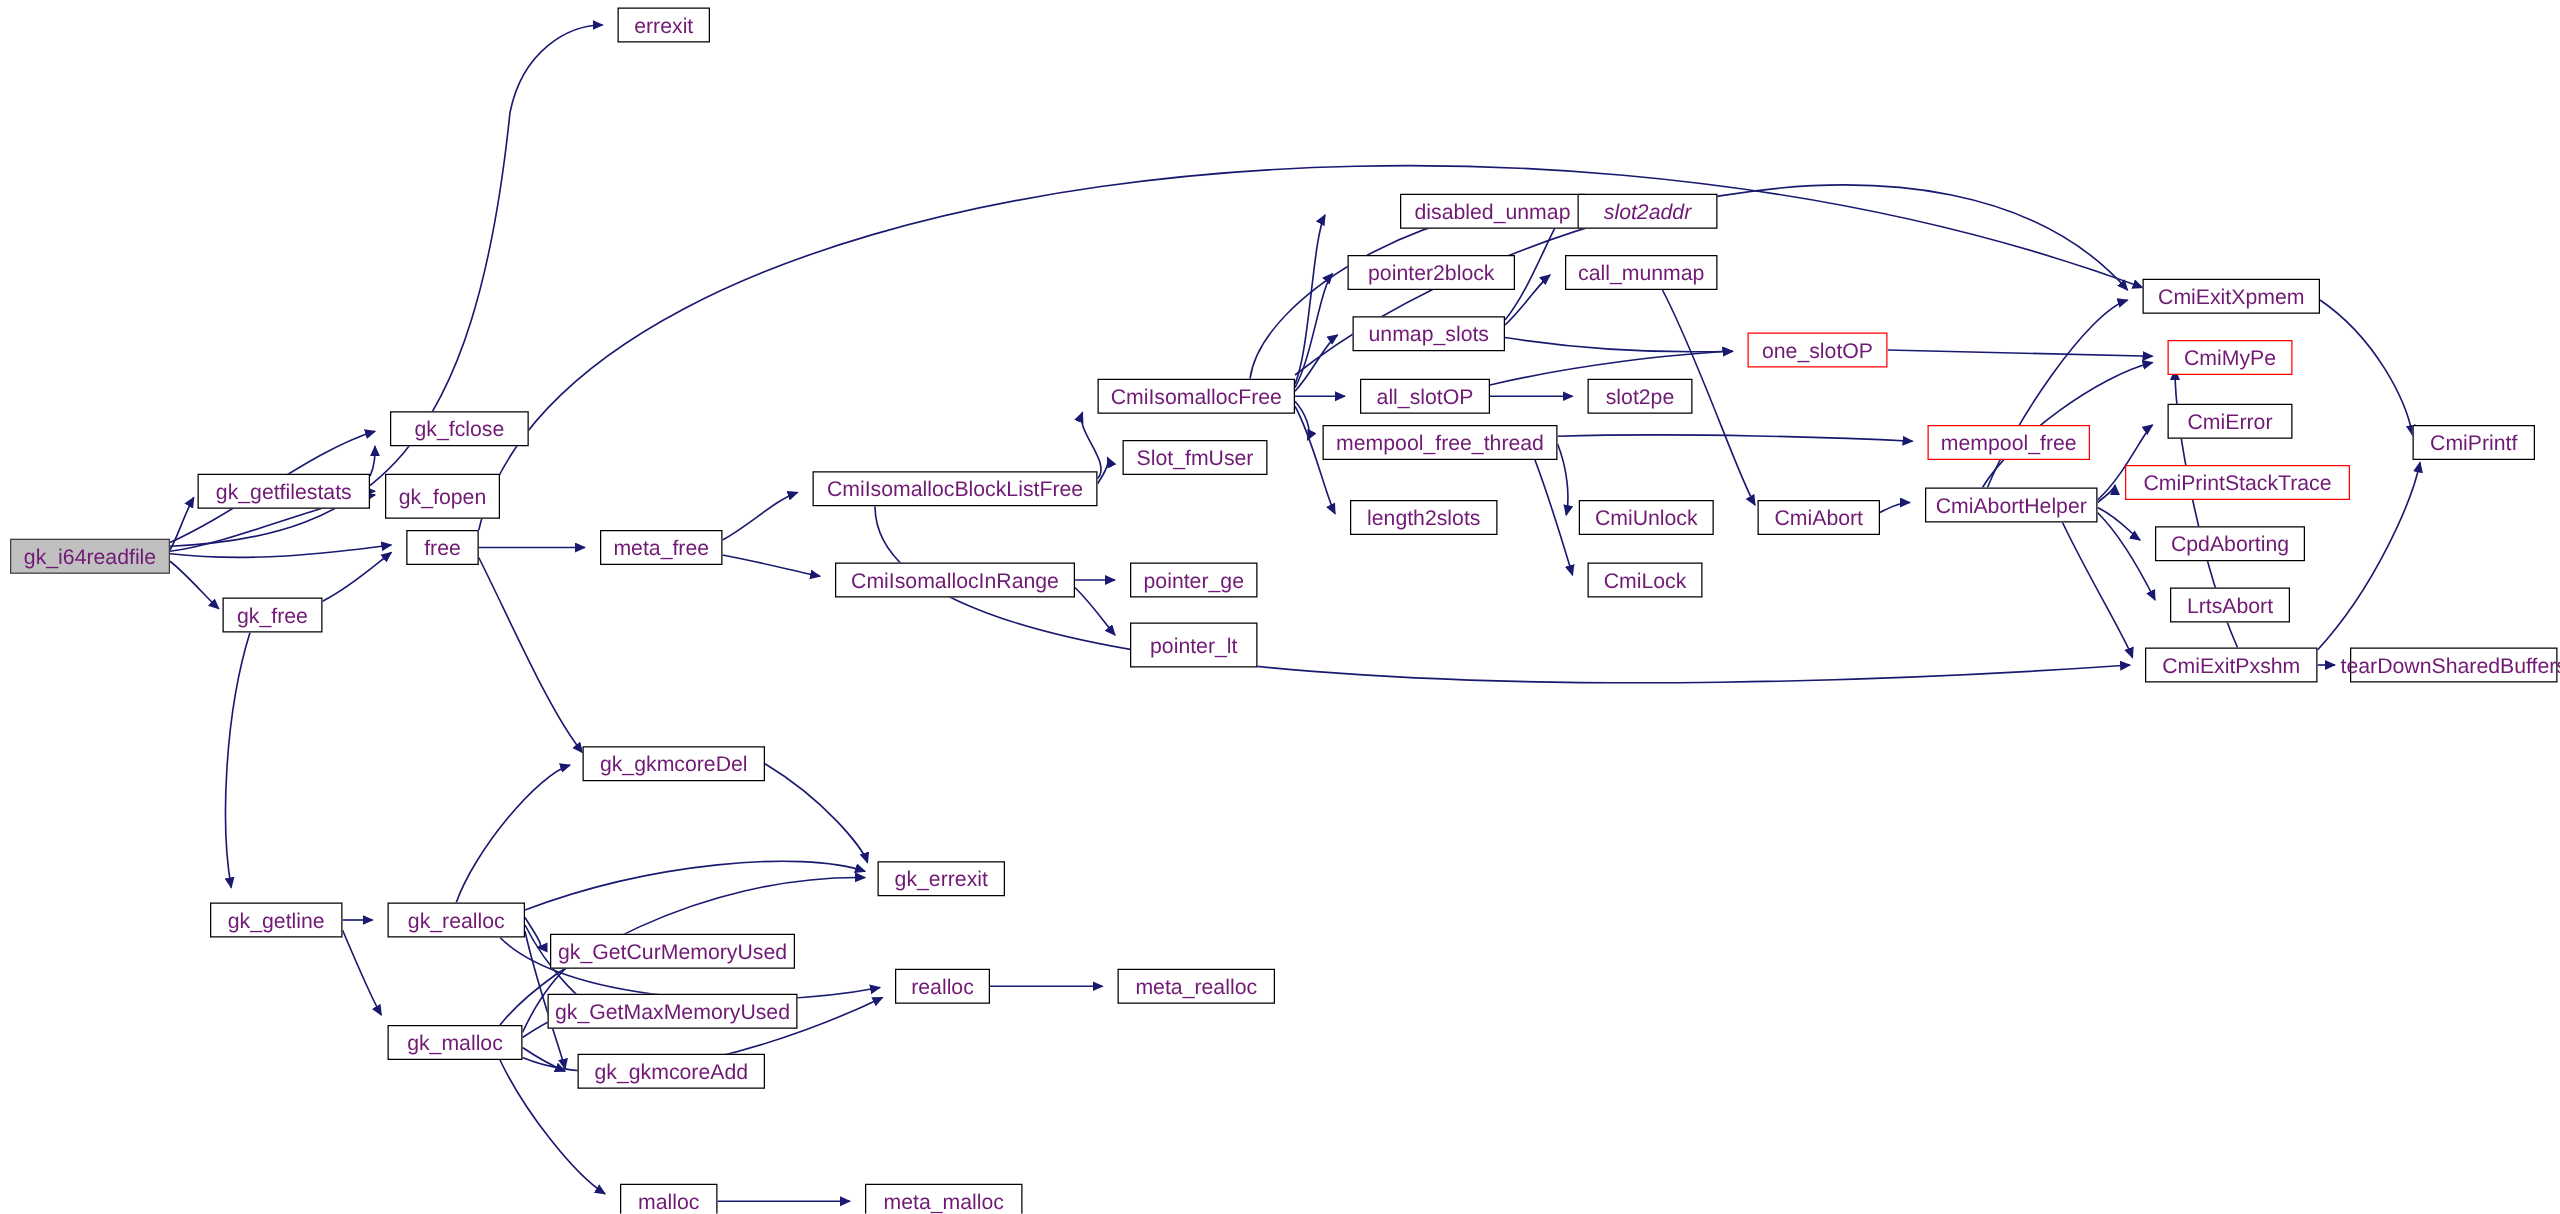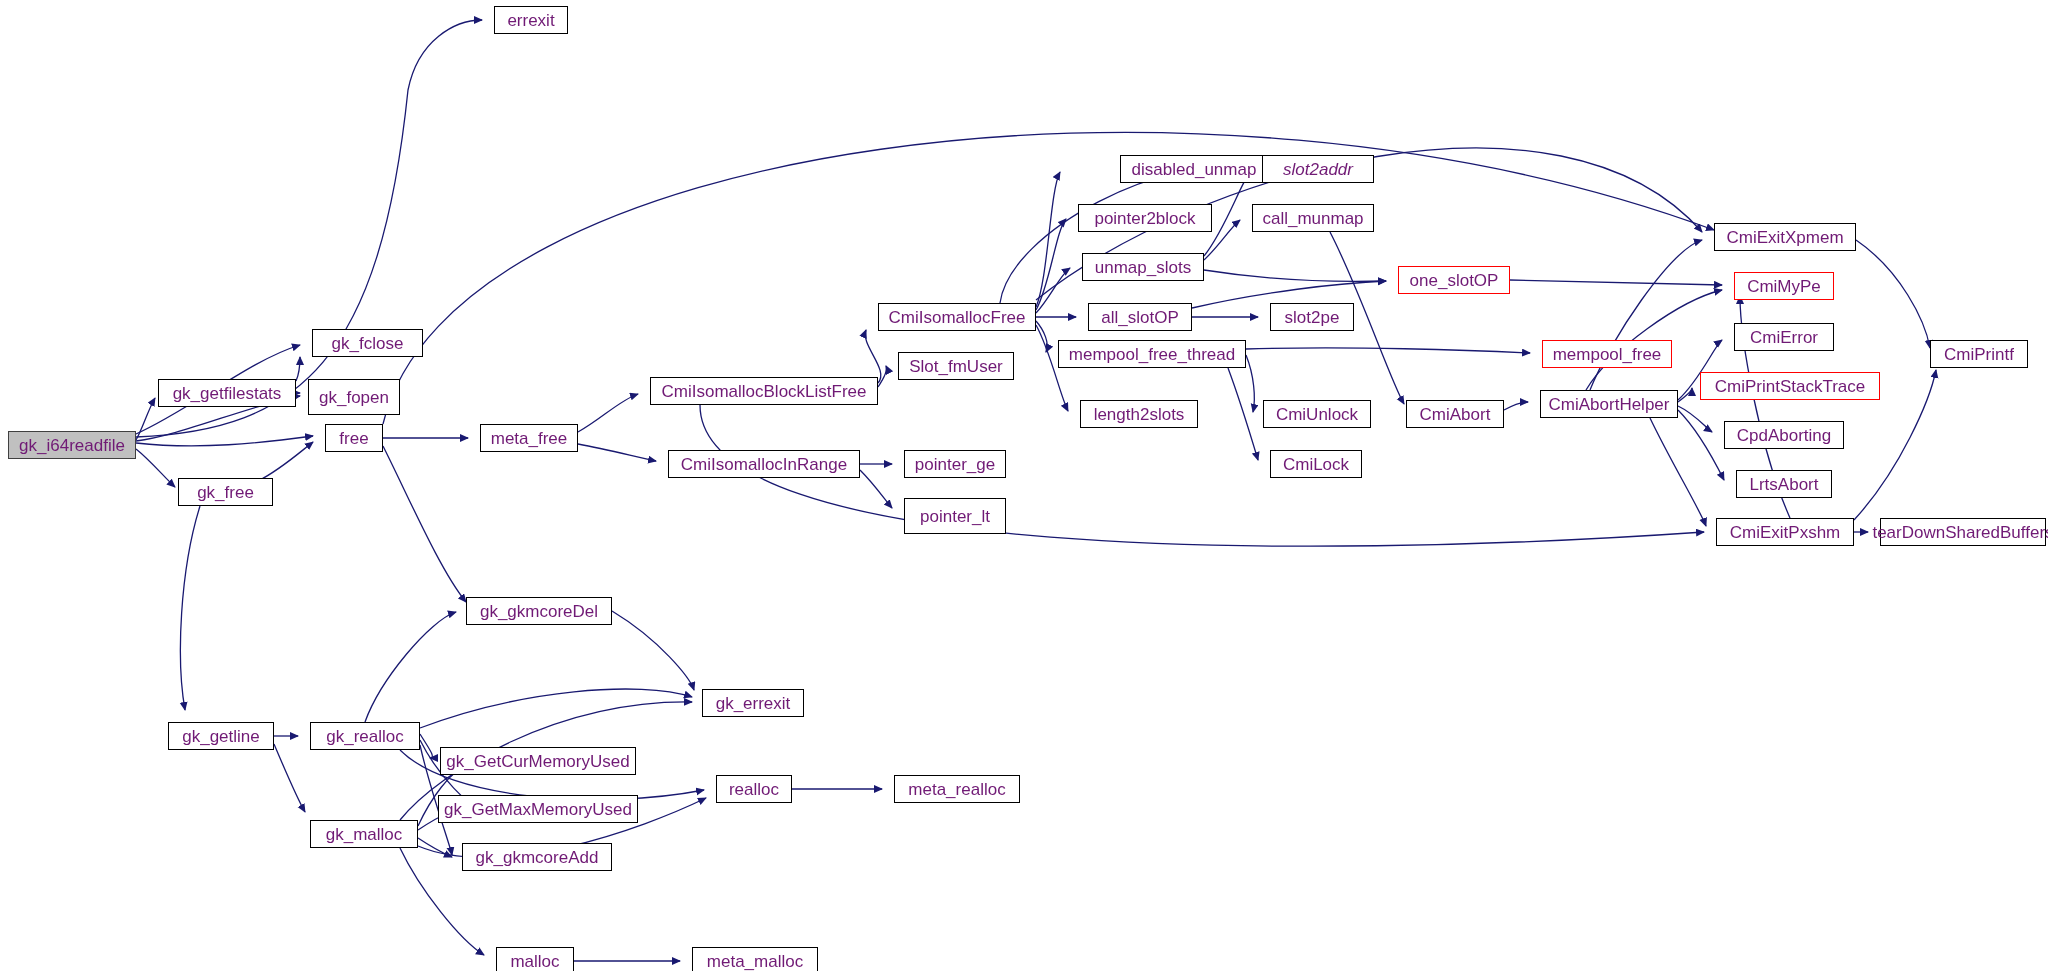--- a/index.html
+++ b/index.html
@@ -140,21 +140,21 @@
     </div>
     <div class="node" style="left: 158px; top: 379px; width: 138px; height: 28px;">
       <span class="node-label">gk_getfilestats</span>
     </div>
     <div class="node" style="left: 308px; top: 379px; width: 92px; height: 36px;">
       <span class="node-label">gk_fopen</span>
     </div>
     <div class="node" style="left: 325px; top: 424px; width: 58px; height: 28px;">
       <span class="node-label">free</span>
     </div>
-    <div class="node" style="left: 178px; top: 478px; width: 95px; height: 28px;">
+    <div class="node" style="left: 178px; top: 478px; width: 80px; height: 28px;">
       <span class="node-label">gk_free</span>
     </div>
     <div class="node" style="left: 480px; top: 424px; width: 98px; height: 28px;">
       <span class="node-label">meta_free</span>
     </div>
     <div class="node" style="left: 650px; top: 377px; width: 228px; height: 28px;">
       <span class="node-label">CmiIsomallocBlockListFree</span>
     </div>
     <div class="node" style="left: 668px; top: 450px; width: 192px; height: 28px;">
       <span class="node-label">CmiIsomallocInRange</span>

